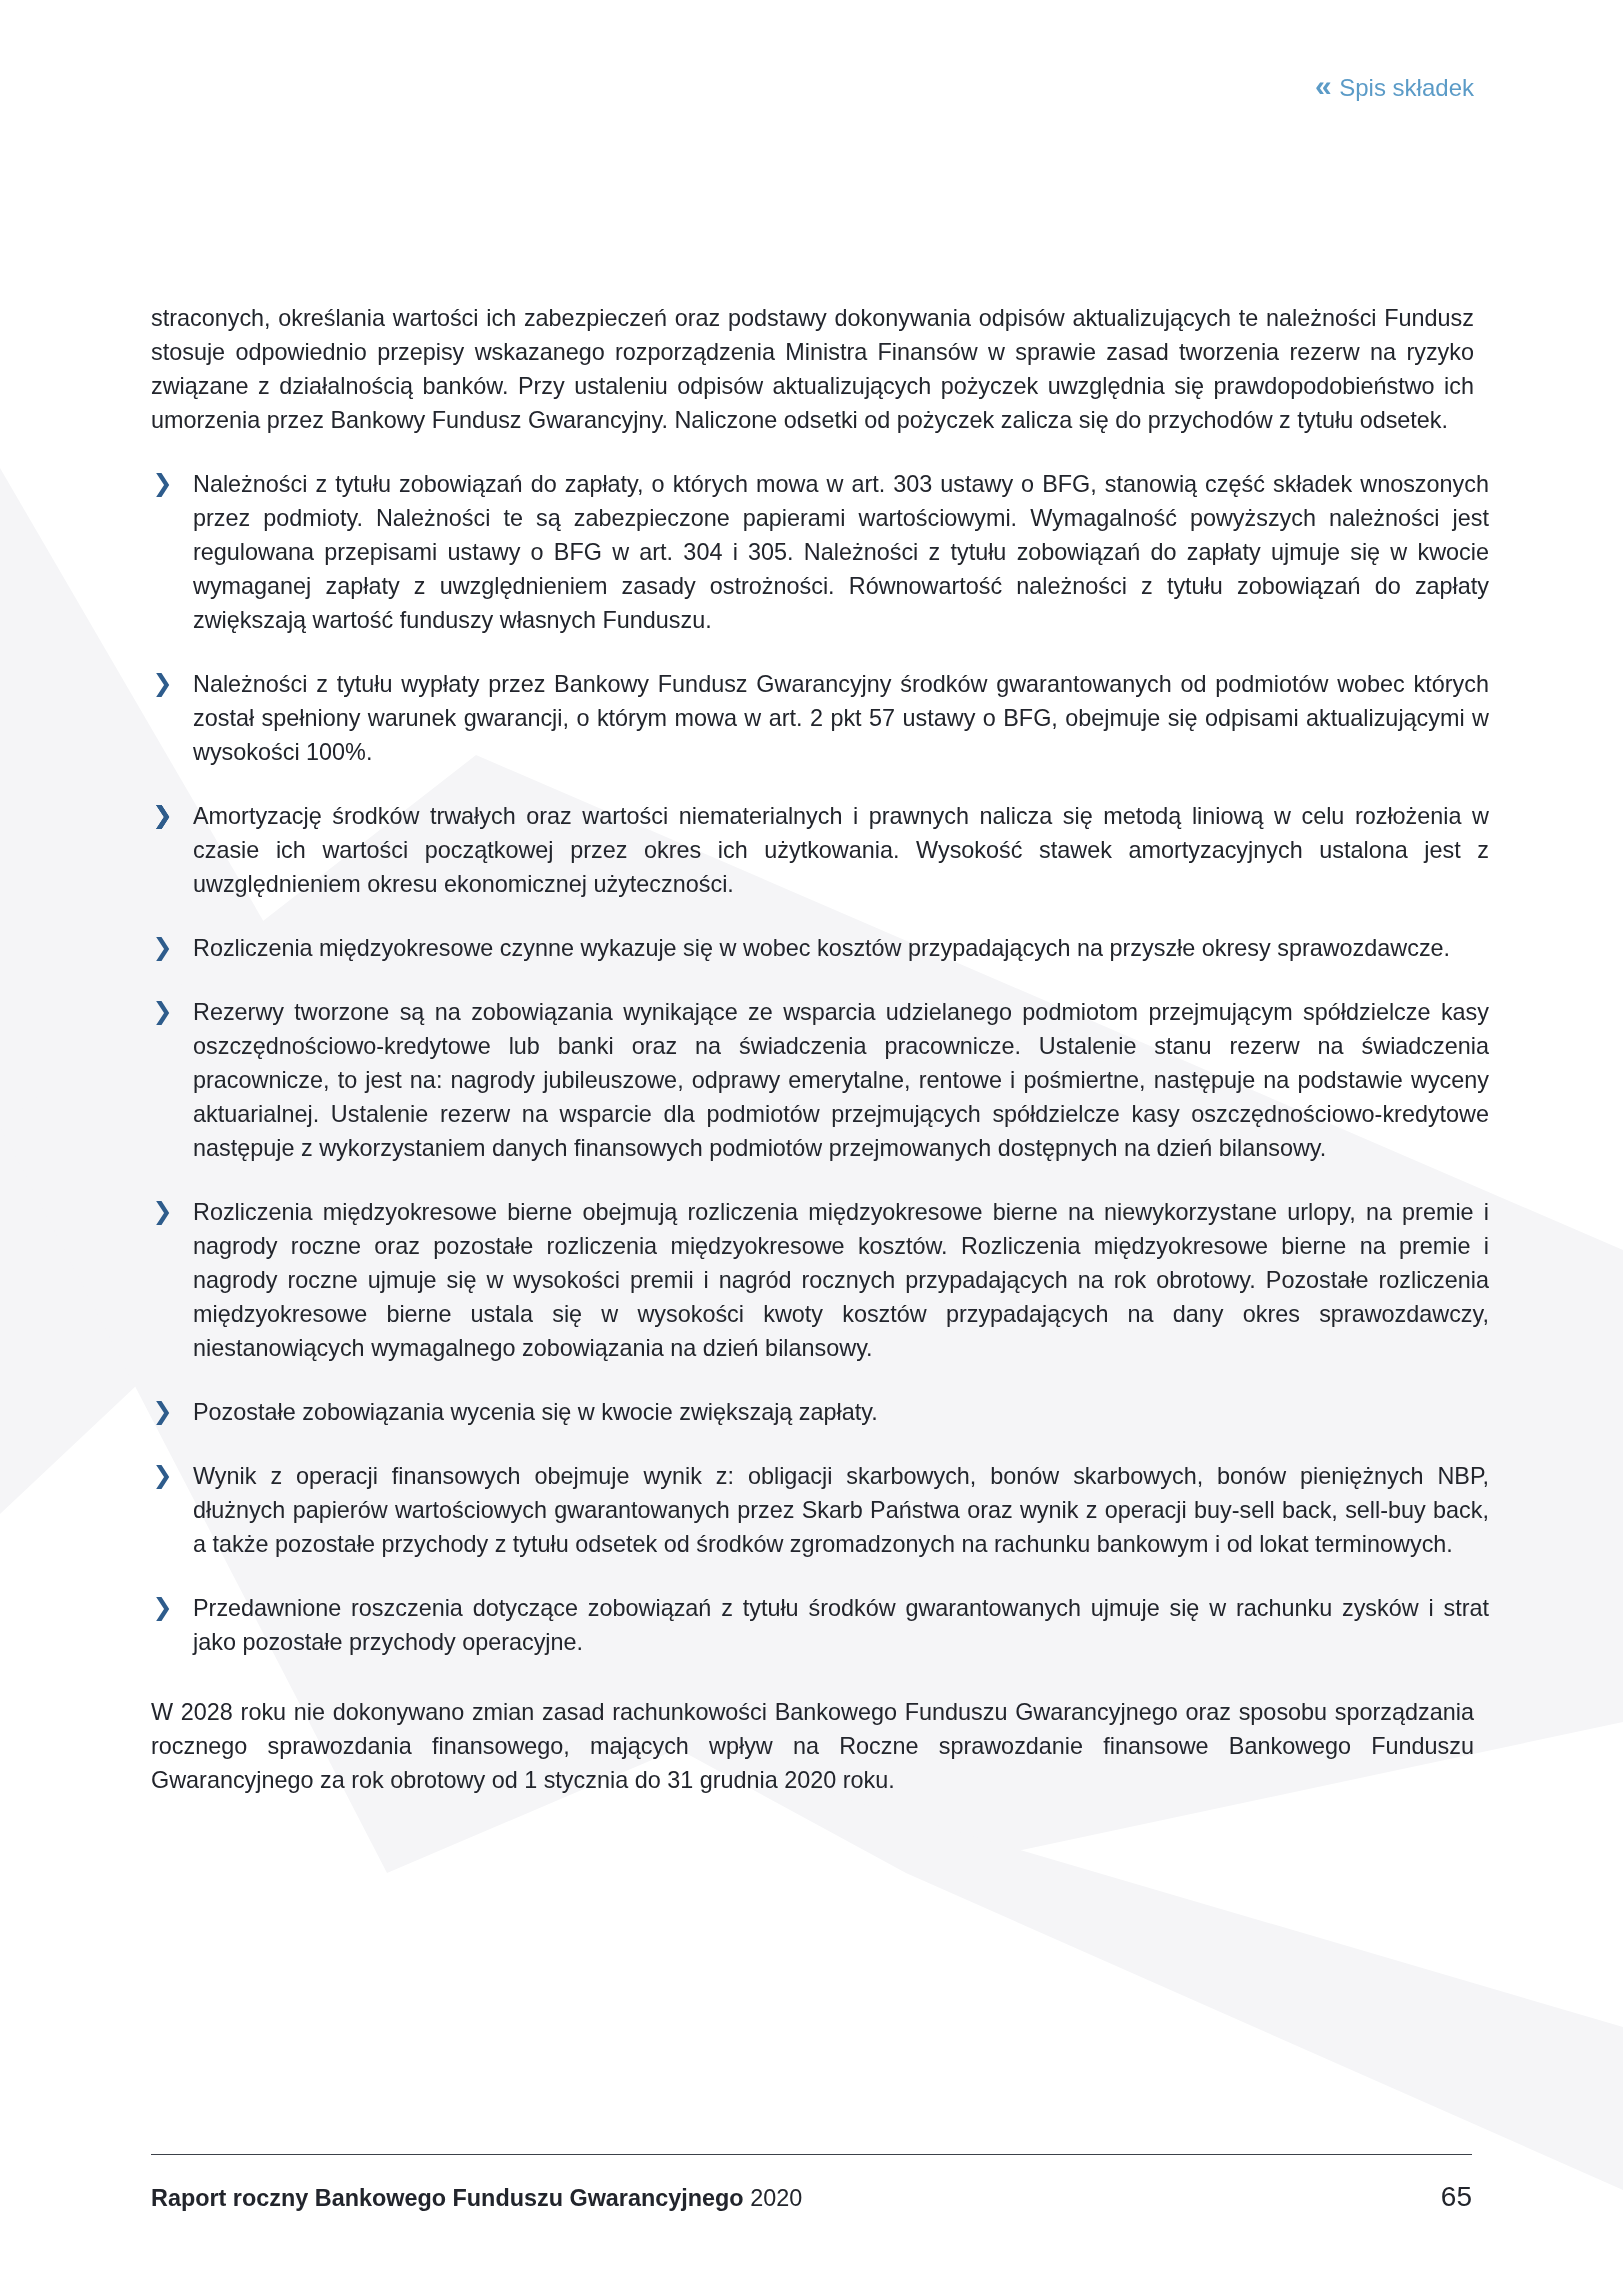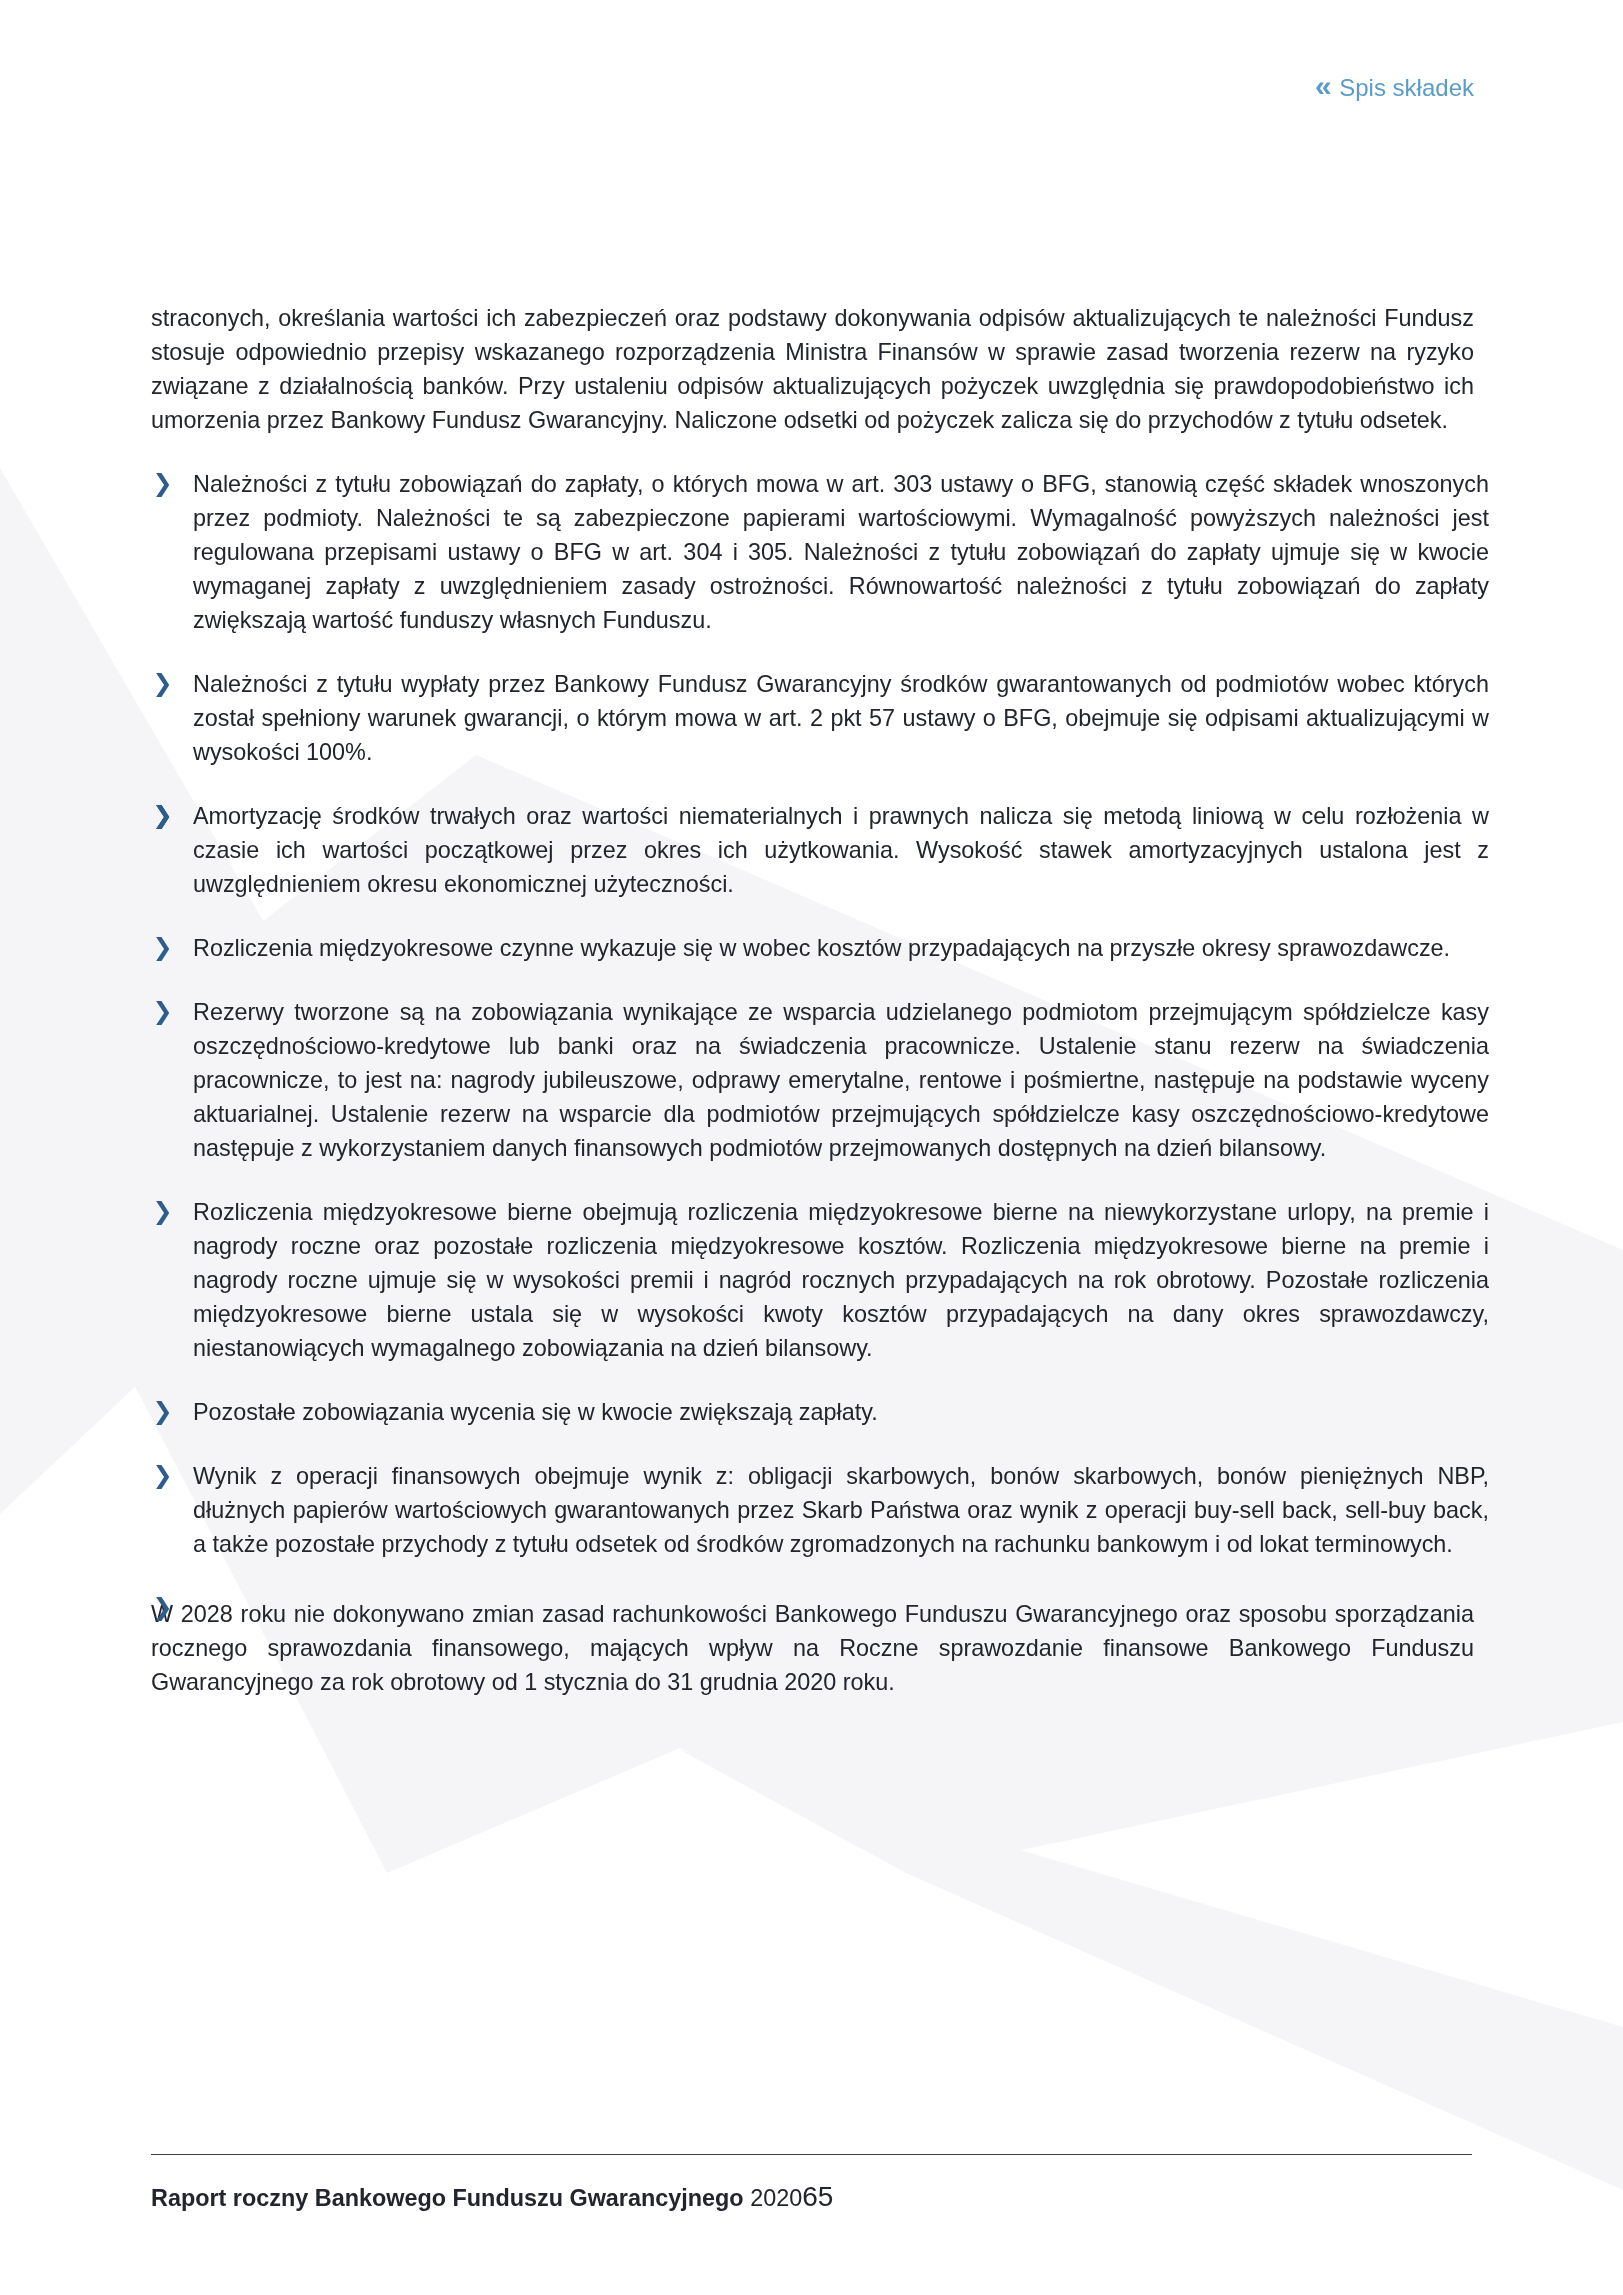--- a/index.html
+++ b/index.html
@@ -42,21 +42,21 @@
     position:absolute;left:1.5px;top:-0.8px;
     color:#2e5c8c;font-weight:bold;font-size:24px;
     font-family:"DejaVu Sans",sans-serif;
   }
   .footer-rule{
     position:absolute;left:151px;top:2154px;width:1321px;
     border-top:1.5px solid #3c4149;height:0;
   }
   .footer{
     position:absolute;left:151px;top:2181px;width:1321px;
-    display:flex;align-items:baseline;
+    display:flex;justify-content:space-between;align-items:baseline;
     font-size:23.4px;
   }
   .footer .title b{font-weight:bold;}
   .footer .year{font-weight:normal;}
   .footer .pageno{font-size:28px;}
 </style>
 </head>
 <body>
 
 <div class="page">
@@ -77,21 +77,21 @@
       <li><span class="chev">❯</span><span>Należności z tytułu zobowiązań do zapłaty, o których mowa w art. 303 ustawy o BFG, stanowią część składek wnoszonych przez podmioty. Należności te są zabezpieczone papierami wartościowymi. Wymagalność powyższych należności jest regulowana przepisami ustawy o BFG w art. 304 i 305. Należności z tytułu zobowiązań do zapłaty ujmuje się w kwocie wymaganej zapłaty z uwzględnieniem zasady ostrożności. Równowartość należności z tytułu zobowiązań do zapłaty zwiększają wartość funduszy własnych Funduszu.</span></li>
       <li><span class="chev">❯</span><span>Należności z tytułu wypłaty przez Bankowy Fundusz Gwarancyjny środków gwarantowanych od podmiotów wobec których został spełniony warunek gwarancji, o którym mowa w art. 2 pkt 57 ustawy o BFG, obejmuje się odpisami aktualizującymi w wysokości 100%.</span></li>
       <li><span class="chev">❯</span></li>
       <li><span class="chev">❯</span></li>
       <li><span class="chev">❯</span><span>Amortyzację środków trwałych oraz wartości niematerialnych i prawnych nalicza się metodą liniową w celu rozłożenia w czasie ich wartości początkowej przez okres ich użytkowania. Wysokość stawek amortyzacyjnych ustalona jest z uwzględnieniem okresu ekonomicznej użyteczności.</span></li>
       <li><span class="chev">❯</span><span>Rozliczenia międzyokresowe czynne wykazuje się w wobec kosztów przypadających na przyszłe okresy sprawozdawcze.</span></li>
       <li><span class="chev">❯</span><span>Rezerwy tworzone są na zobowiązania wynikające ze wsparcia udzielanego podmiotom przejmującym spółdzielcze kasy oszczędnościowo-kredytowe lub banki oraz na świadczenia pracownicze. Ustalenie stanu rezerw na świadczenia pracownicze, to jest na: nagrody jubileuszowe, odprawy emerytalne, rentowe i pośmiertne, następuje na podstawie wyceny aktuarialnej. Ustalenie rezerw na wsparcie dla podmiotów przejmujących spółdzielcze kasy oszczędnościowo-kredytowe następuje z wykorzystaniem danych finansowych podmiotów przejmowanych dostępnych na dzień bilansowy.</span></li>
       <li><span class="chev">❯</span><span>Rozliczenia międzyokresowe bierne obejmują rozliczenia międzyokresowe bierne na niewykorzystane urlopy, na premie i nagrody roczne oraz pozostałe rozliczenia międzyokresowe kosztów. Rozliczenia międzyokresowe bierne na premie i nagrody roczne ujmuje się w wysokości premii i nagród rocznych przypadających na rok obrotowy. Pozostałe rozliczenia międzyokresowe bierne ustala się w wysokości kwoty kosztów przypadających na dany okres sprawozdawczy, niestanowiących wymagalnego zobowiązania na dzień bilansowy.</span></li>
       <li><span class="chev">❯</span><span>Pozostałe zobowiązania wycenia się w kwocie zwiększają zapłaty.</span></li>
       <li><span class="chev">❯</span><span>Wynik z operacji finansowych obejmuje wynik z: obligacji skarbowych, bonów skarbowych, bonów pieniężnych NBP, dłużnych papierów wartościowych gwarantowanych przez Skarb Państwa oraz wynik z operacji buy-sell back, sell-buy back, a także pozostałe przychody z tytułu odsetek od środków zgromadzonych na rachunku bankowym i od lokat terminowych.</span></li>
-      <li><span class="chev">❯</span></li>
+      <li><span class="chev">❯</span><span>Przedawnione roszczenia dotyczące zobowiązań z tytułu środków gwarantowanych ujmuje się w rachunku zysków i strat jako pozostałe przychody operacyjne.</span></li>
     </ul>
 
     <p class="closing">W 2028 roku nie dokonywano zmian zasad rachunkowości Bankowego Funduszu Gwarancyjnego oraz sposobu sporządzania rocznego sprawozdania finansowego, mających wpływ na Roczne sprawozdanie finansowe Bankowego Funduszu Gwarancyjnego za rok obrotowy od 1 stycznia do 31 grudnia 2020 roku.</p>
   </div>
 
   <div class="footer-rule"></div>
   <div class="footer">
     <span class="title"><b>Raport roczny Bankowego Funduszu Gwarancyjnego</b>&nbsp;<span class="year">2020</span></span>
     <span class="pageno">65</span>
   </div>

